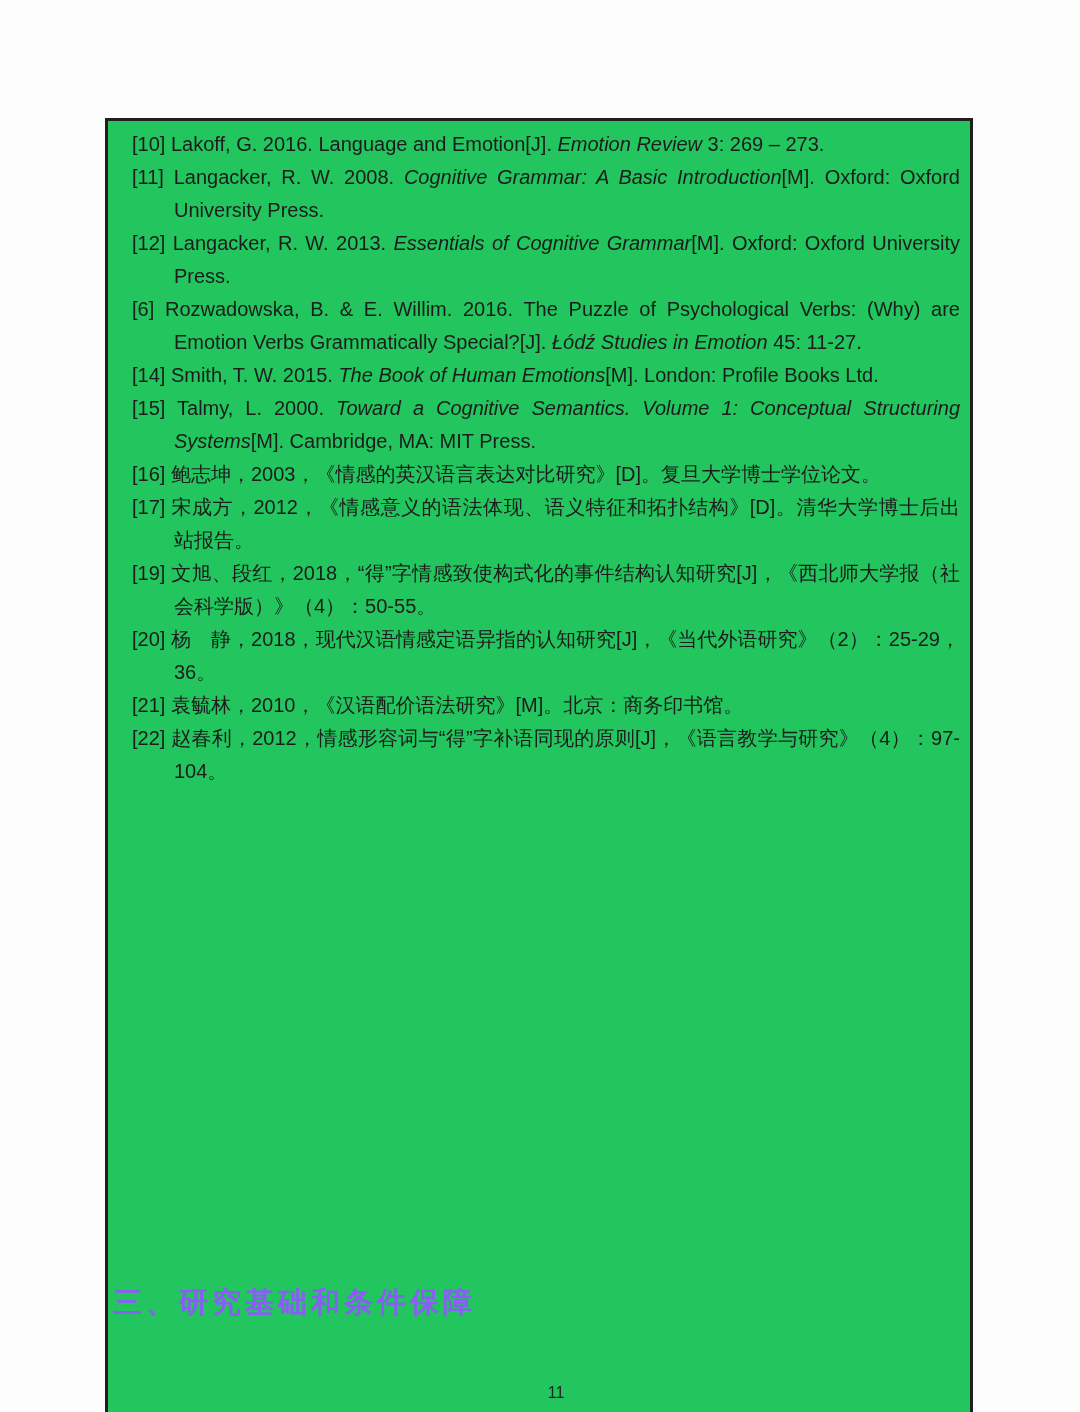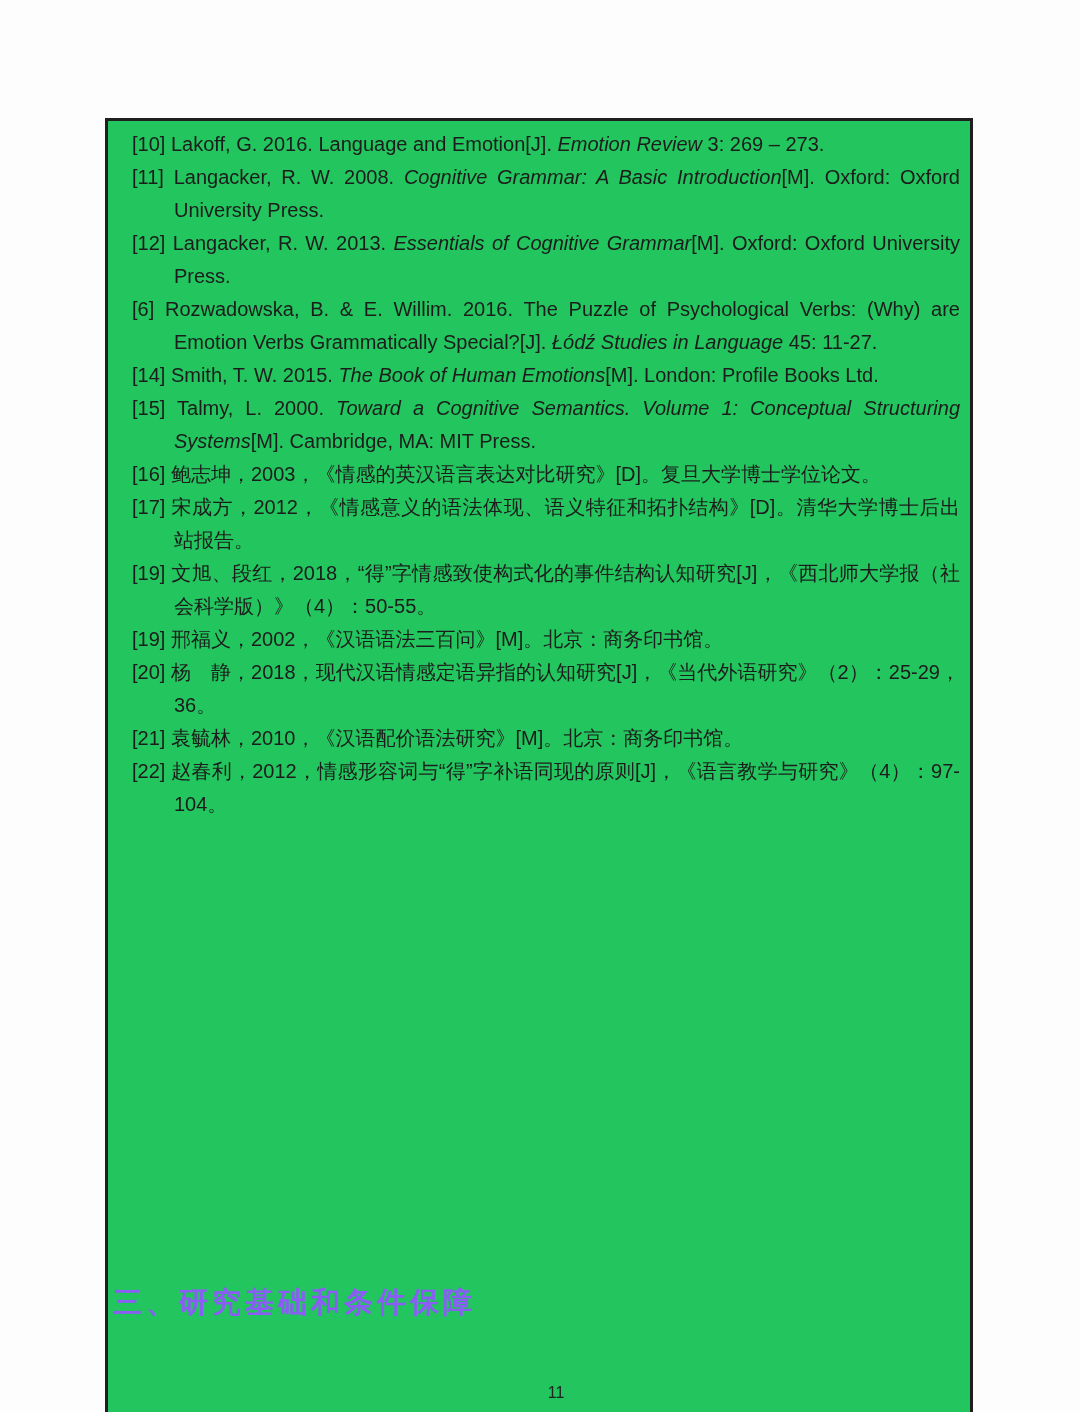--- a/index.html
+++ b/index.html
@@ -63,26 +63,25 @@
   }
 </style>
 </head>
 <body>
 
 <div class="page">
   <div class="ref-box" id="ref-list">
       <p class="ref"><span class="ref-label">[10]</span> <span>Lakoff, G. 2016. Language and Emotion[J]. </span><span class="italic">Emotion Review</span><span> 3: 269 – 273.</span></p>
       <p class="ref"><span class="ref-label">[11]</span> <span>Langacker, R. W. 2008. </span><span class="italic">Cognitive Grammar: A Basic Introduction</span><span>[M]. Oxford: Oxford University Press.</span></p>
       <p class="ref"><span class="ref-label">[12]</span> <span>Langacker, R. W. 2013. </span><span class="italic">Essentials of Cognitive Grammar</span><span>[M]. Oxford: Oxford University Press.</span></p>
-      <p class="ref"><span class="ref-label">[6]</span> <span>Rozwadowska, B. &amp; E. Willim. 2016. The Puzzle of Psychological Verbs: (Why) are Emotion Verbs Grammatically Special?[J]. </span><span class="italic">Łódź Studies in Language</span><span> 45: 11-27.</span></p>
+      <p class="ref"><span class="ref-label">[6]</span> <span>Rozwadowska, B. &amp; E. Willim. 2016. The Puzzle of Psychological Verbs: (Why) are Emotion Verbs Grammatically Special?[J]. </span><span class="italic">Łódź Studies in Emotion</span><span> 45: 11-27.</span></p>
       <p class="ref"><span class="ref-label">[14]</span> <span>Smith, T. W. 2015. </span><span class="italic">The Book of Human Emotions</span><span>[M]. London: Profile Books Ltd.</span></p>
       <p class="ref"><span class="ref-label">[15]</span> <span>Talmy, L. 2000. </span><span class="italic">Toward a Cognitive Semantics. Volume 1: Conceptual Structuring Systems</span><span>[M]. Cambridge, MA: MIT Press.</span></p>
       <p class="ref"><span class="ref-label">[16]</span> <span>鲍志坤，2003，《情感的英汉语言表达对比研究》[D]。复旦大学博士学位论文。</span></p>
       <p class="ref"><span class="ref-label">[17]</span> <span>宋成方，2012，《情感意义的语法体现、语义特征和拓扑结构》[D]。清华大学博士后出站报告。</span></p>
       <p class="ref"><span class="ref-label">[19]</span> <span>文旭、段红，2018，“得”字情感致使构式化的事件结构认知研究[J]，《西北师大学报（社会科学版）》（4）：50-55。</span></p>
-      <p class="ref"><span class="ref-label">[19]</span> <span>邢福义，2002，《汉语语法三百问》[M]。北京：商务印书馆。</span></p>
       <p class="ref"><span class="ref-label">[20]</span> <span>杨　静，2018，现代汉语情感定语异指的认知研究[J]，《当代外语研究》（2）：25-29，36。</span></p>
       <p class="ref"><span class="ref-label">[21]</span> <span>袁毓林，2010，《汉语配价语法研究》[M]。北京：商务印书馆。</span></p>
       <p class="ref"><span class="ref-label">[22]</span> <span>赵春利，2012，情感形容词与“得”字补语同现的原则[J]，《语言教学与研究》（4）：97-104。</span></p>
     </div>
   <h2 class="section-heading">三、研究基础和条件保障</h2>
   <div class="page-number">11</div>
 </div>
 
 </body></html>

